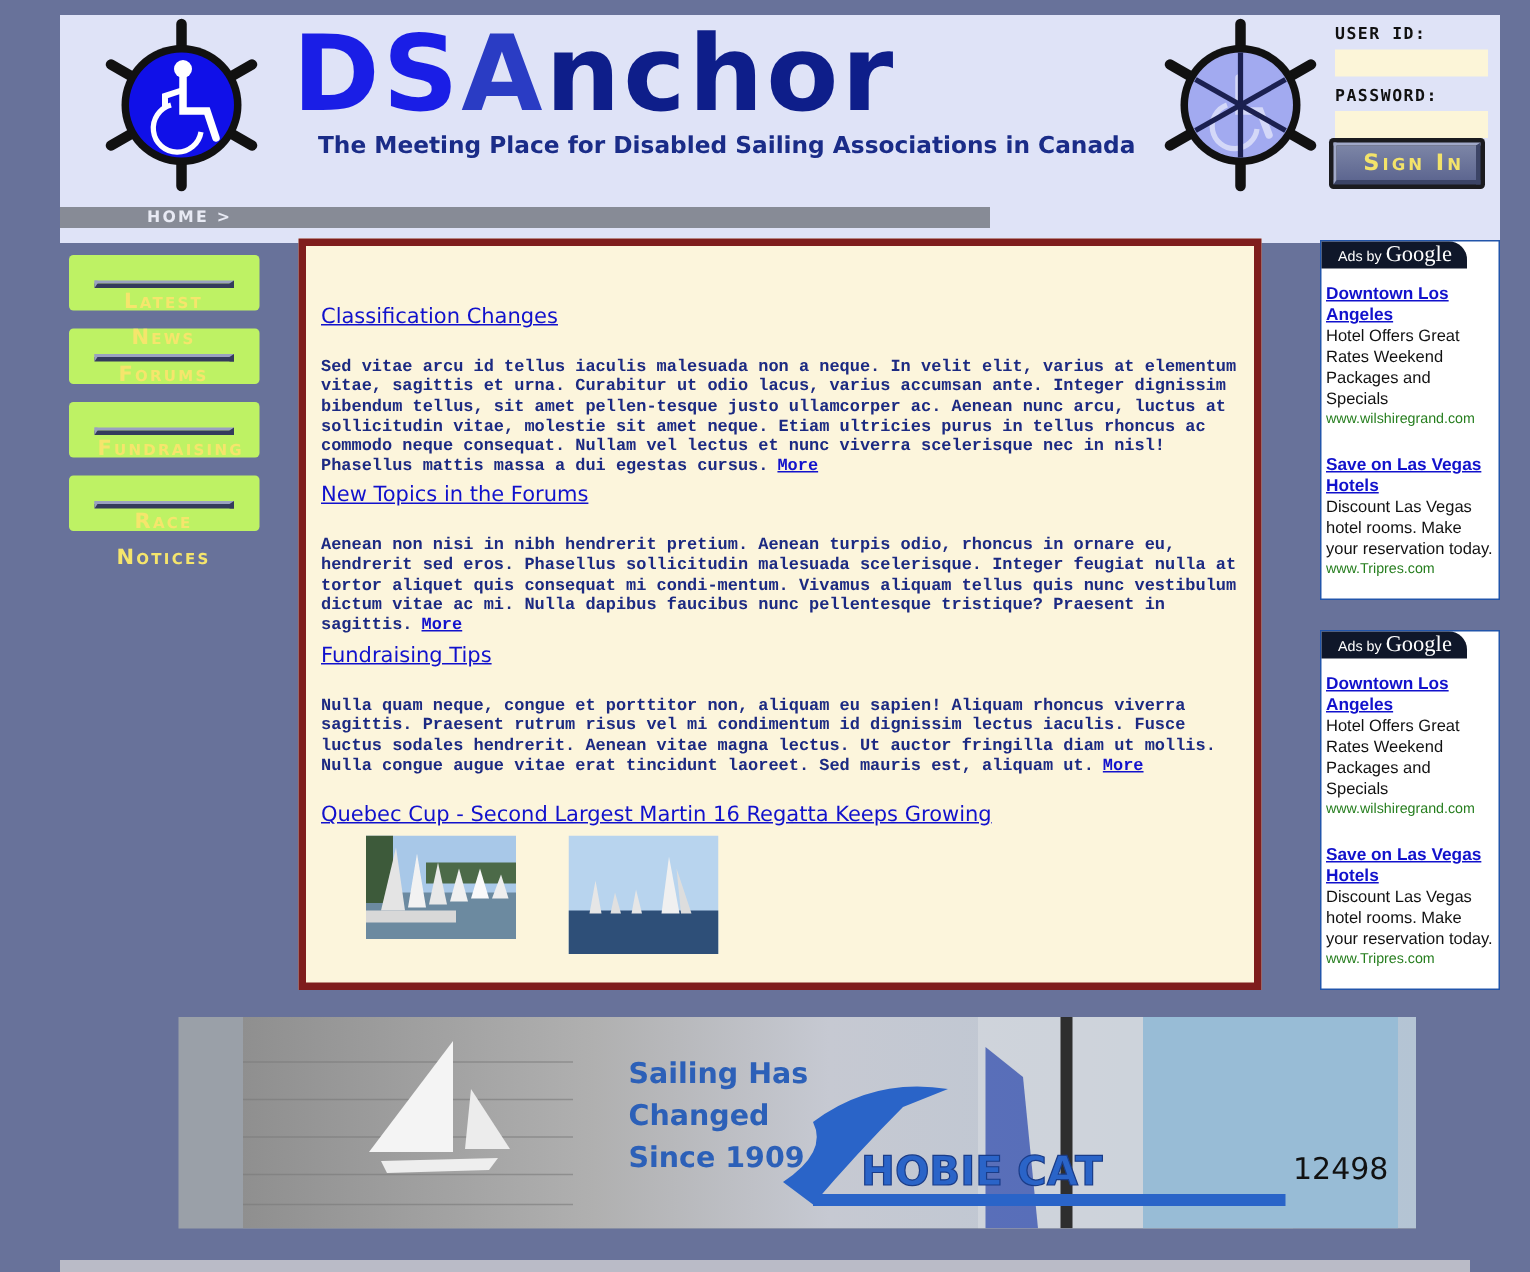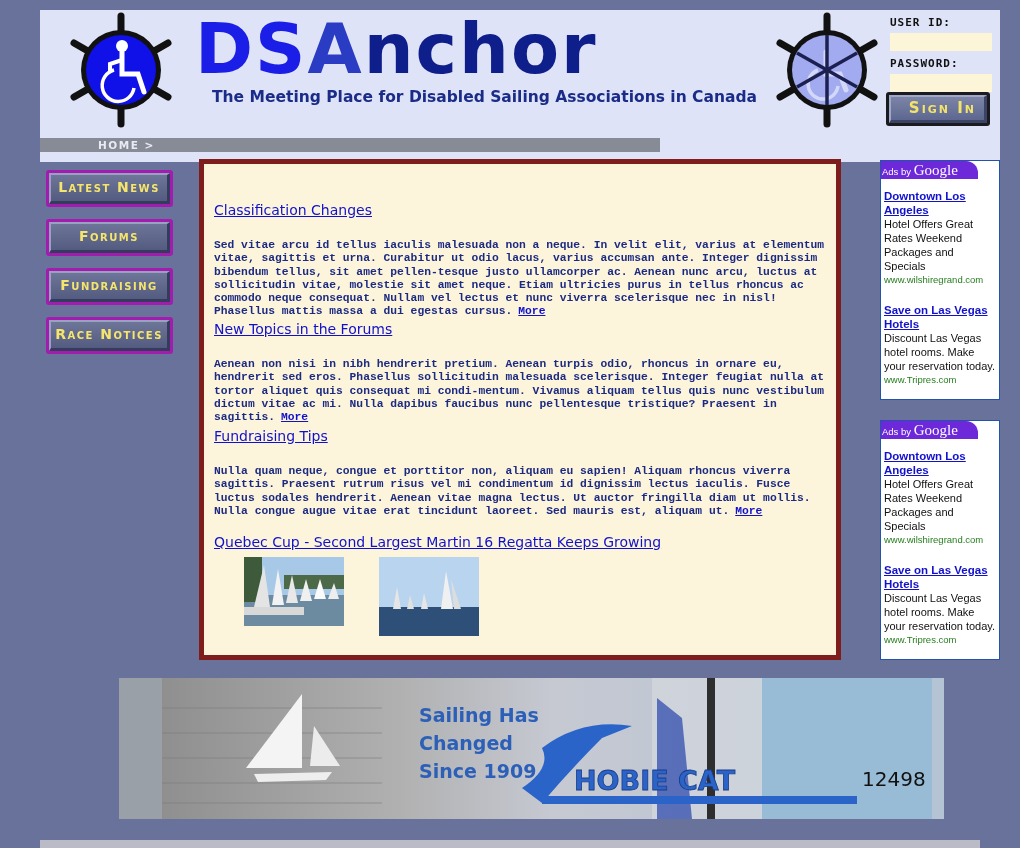--- a/index.html
+++ b/index.html
@@ -55,22 +55,22 @@
   .breadcrumb-bar {
     position:absolute; left:40px; top:138px; width:620px; height:14px;
     background:#878b96;
   }
   .breadcrumb-bar span {
     position:absolute; left:58px; top:0px; font-size:10.5px; font-weight:bold;
     color:#e8eaf4; letter-spacing:1.5px; line-height:14px;
   }
   .nav { position:absolute; left:46px; top:170px; width:128px; }
   .navbtn {
-    width:127px; height:37px; background:#a21caf; border-radius:3px;
-    box-sizing:border-box; padding:3px; margin-bottom:12px; cursor:pointer;
+    width:127px; height:37px; background:#bef264; border-radius:3px;
+    box-sizing:border-box; padding:17px; margin-bottom:12px; cursor:pointer;
   }
   .navbtn .face {
     width:100%; height:100%; box-sizing:border-box;
     background:linear-gradient(#6d7598,#535b80);
     border-top:2px solid #9aa1c0; border-left:2px solid #9aa1c0;
     border-right:3px solid #343b5c; border-bottom:3px solid #343b5c;
     color:#f5e56c; font-weight:bold; font-variant:small-caps;
     font-size:14px; letter-spacing:1.5px; text-align:center; line-height:24px;
   }
   .content {
@@ -86,23 +86,23 @@
     margin:0; font-size:11.3px; line-height:13.3px; font-weight:bold; color:#1c2a82;font-family:Liberation Mono, monospace;
   }
   .article p a.more { color:#1111cc; text-decoration:underline; margin-left:6px; }
   .photo { position:absolute; width:100px; }
   .ad {
     position:absolute; left:880px; width:120px; height:240px;
     background:#ffffff; border:1px solid #2255aa; box-sizing:border-box;
     font-family:"Liberation Sans", sans-serif;
   }
   .ad .adhead {
-    height:18px; background:#6d28d9; position:relative; width:96px;
+    height:18px; background:#0f172a; position:relative; width:96px;
     border-top-right-radius:12px;
-    color:#fff; font-size:9.5px; padding-left:1px; line-height:18px;
+    color:#fff; font-size:9.5px; padding-left:1px; line-height:18px;text-align:center;
   }
   .ad .adhead .g { font-family:"Liberation Serif", serif; font-size:15px; }
   .ad .item { padding:0 3px; margin-top:10px; }
   .ad .item a { font-size:11.5px; font-weight:bold; color:#1111cc; text-decoration:underline; line-height:14px; display:block; }
   .ad .item .desc { font-size:11px; color:#111; line-height:14px; }
   .ad .item .url { font-size:9.5px; color:#267e1e; line-height:14px; }
   .banner {
     position:absolute; left:119px; top:678px; width:782px; height:141px;
     overflow:hidden; background:#9aa0a8;padding-left:43px;
   }

